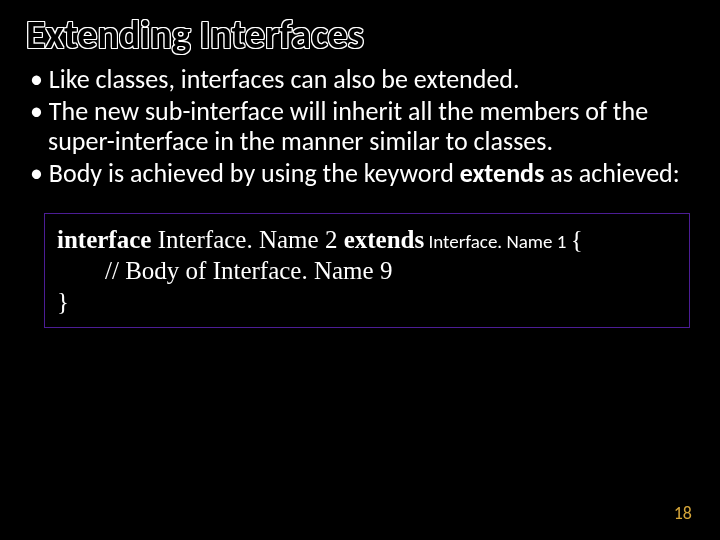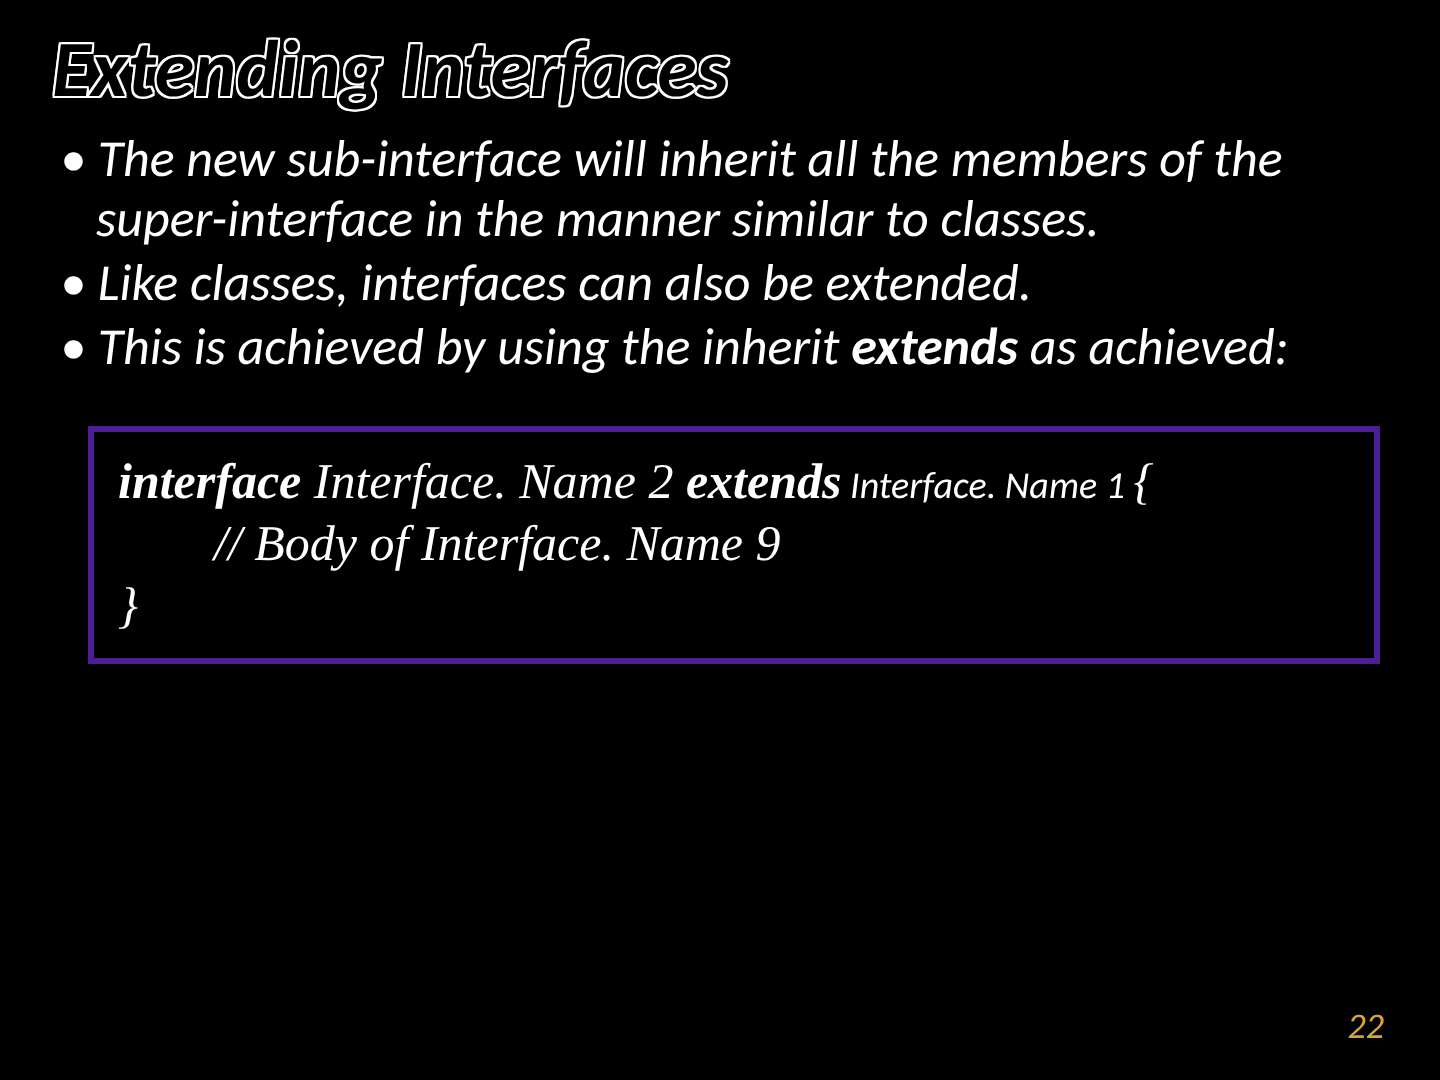--- a/index.html
+++ b/index.html
@@ -11,21 +11,20 @@
     color: #fff;
     font-family: Calibri, "Segoe UI", Arial, sans-serif;
     overflow: hidden;
   }
   .slide {
     width: 720px;
     height: 540px;
     position: relative;
     box-sizing: border-box;
     padding: 10px 20px 20px 20px;
-    font-style: italic;
   }
   .title {
     font-size: 40px;
     font-weight: 700;
     color: #000;
     text-shadow:
       -1px -1px 0 #fff,
        1px -1px 0 #fff,
       -1px  1px 0 #fff,
        1px  1px 0 #fff,
@@ -48,21 +47,21 @@
     display: inline;
   }
   .indent {
     padding-left: 22px;
     text-indent: -18px;
   }
   .indent::before {
     content: "• ";
   }
   .code-box {
-    border: 3px solid #4c1d95;
+    border: 1px solid #4c1d95;
     margin: 24px 10px 0 24px;
     padding: 10px 12px 10px 12px;
     font-family: "Times New Roman", Times, serif;
     font-size: 25px;
     line-height: 1.25;
     color: #fff;
   }
   .kw {
     font-weight: 700;
   }
@@ -91,40 +90,40 @@
 </head>
 <body>
 
 <div class="slide">
 
   <h1 class="title">Extending Interfaces</h1>
 
   <div class="bullets">
 
     <div class="bullet indent">
+      <span class="bullet-text">Like classes, interfaces can also be extended.</span>
+    </div>
+
+    <div class="bullet indent">
       <span class="bullet-text">The new sub-interface will inherit all the members of the super-interface in the manner similar to classes.</span>
     </div>
 
     <div class="bullet indent">
-      <span class="bullet-text">Like classes, interfaces can also be extended.</span>
-    </div>
-
-    <div class="bullet indent">
-      <span class="lead">This is achieved by using the inherit </span><span class="bold-inline">extends</span><span> as achieved:</span>
+      <span class="lead">Body is achieved by using the keyword </span><span class="bold-inline">extends</span><span> as achieved:</span>
     </div>
 
   </div>
 
   <div class="code-box">
     <div>
       <span class="kw">interface</span><span> Interface. Name 2 </span><span class="kw">extends</span><span class="small"> Interface. Name 1 </span><span>{</span>
     </div>
     <div class="code-line-2">
       <span>// Body of Interface. Name 9</span>
     </div>
     <div>
       <span>}</span>
     </div>
   </div>
 
-  <div class="page-num">22</div>
+  <div class="page-num">18</div>
 
 </div>
 
 </body></html>

